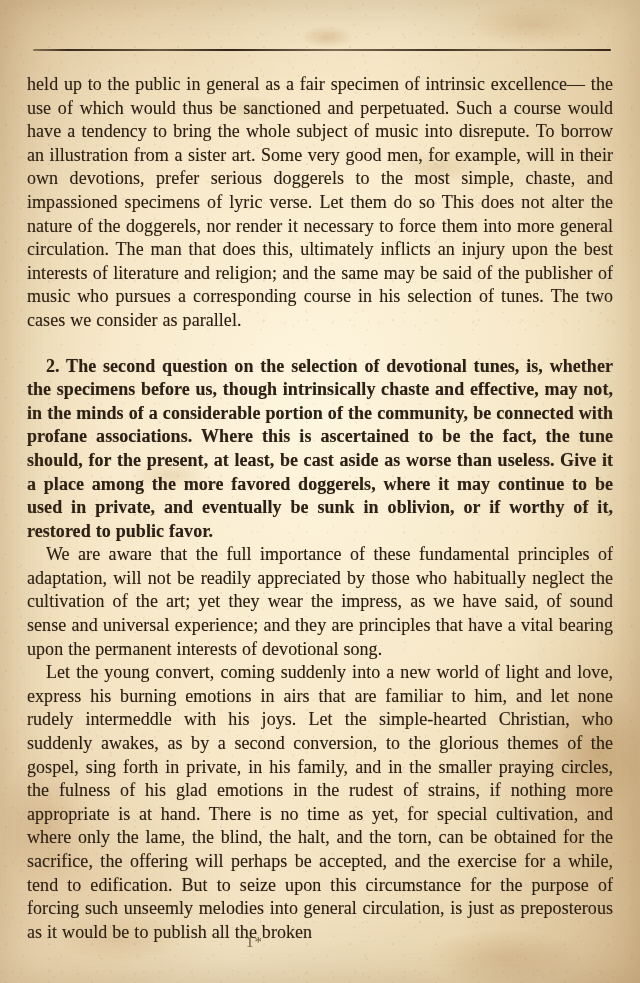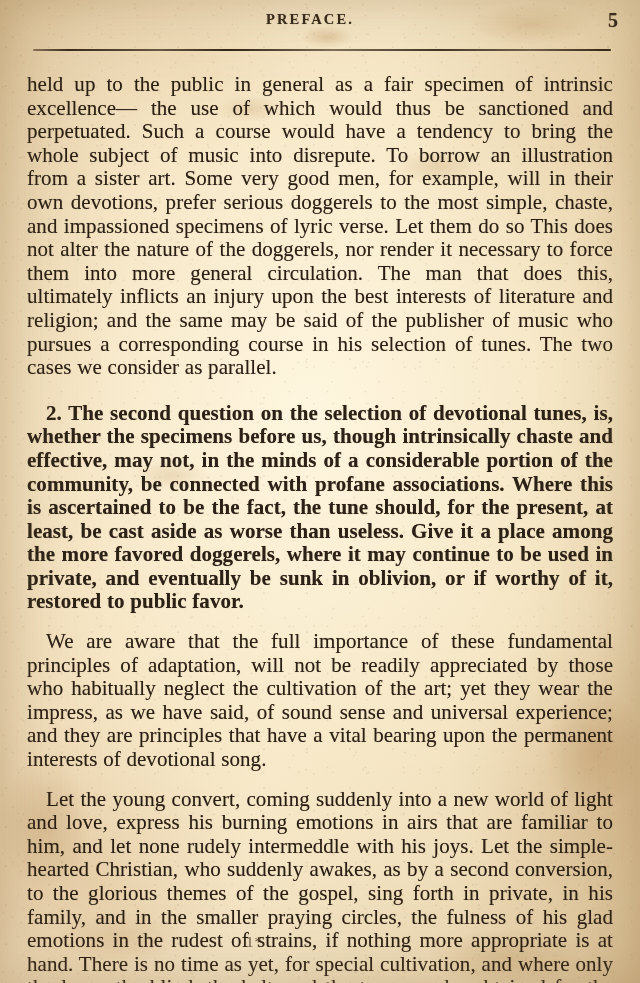--- a/index.html
+++ b/index.html
@@ -100,28 +100,28 @@
   #body-text {
     position: absolute;
     left: 27px;
     top: 73px;
     width: 586px;
   }
   .para {
     margin: 0;
     text-align: justify;
     text-align-last: left;
-    font-size: 21px;
+    font-size: 18px;
     line-height: 23.6px;
     color: #2b2015;
     letter-spacing: 0.05px;
     word-spacing: 0.4px;
     text-shadow: 0 0 0.7px rgba(70,50,26,0.42);
   }
-  .para.indent { text-indent: 19px; margin-top: 16px; }
+  .para.indent { text-indent: 19px; }
   .para.gap-before { margin-top: 22px; font-weight: bold; }
 
   
   #p1 { color: #2a1f14; }
   #p2 { color: #2c2116; }
   #p3 { color: #2b2015; }
   #p4 { color: #291e13; }
 
   
   #signature {
@@ -150,24 +150,20 @@
   <div class="stain" style="left:300px; top:26px; width:54px; height:22px; background:radial-gradient(ellipse at center, rgba(176,132,74,0.30), rgba(176,132,74,0) 70%);"></div>
   <div class="stain" style="left:470px; top:4px; width:120px; height:40px; background:radial-gradient(ellipse at center, rgba(182,140,84,0.26), rgba(182,140,84,0) 72%);"></div>
   <div class="stain" style="left:215px; top:96px; width:70px; height:26px; background:radial-gradient(ellipse at center, rgba(178,134,78,0.22), rgba(178,134,78,0) 72%);"></div>
   <div class="stain" style="left:392px; top:150px; width:90px; height:34px; background:radial-gradient(ellipse at center, rgba(180,138,82,0.24), rgba(180,138,82,0) 72%);"></div>
   <div class="stain" style="left:130px; top:460px; width:80px; height:30px; background:radial-gradient(ellipse at center, rgba(176,132,76,0.20), rgba(176,132,76,0) 72%);"></div>
   <div class="stain" style="left:545px; top:690px; width:100px; height:120px; background:radial-gradient(ellipse at center, rgba(168,124,70,0.30), rgba(168,124,70,0) 74%);"></div>
   <div class="stain" style="left:0px; top:760px; width:90px; height:130px; background:radial-gradient(ellipse at center, rgba(170,126,72,0.26), rgba(170,126,72,0) 74%);"></div>
   <div class="stain" style="left:430px; top:930px; width:150px; height:55px; background:radial-gradient(ellipse at center, rgba(174,130,74,0.26), rgba(174,130,74,0) 74%);"></div>
   <div class="stain" style="left:60px; top:912px; width:120px; height:50px; background:radial-gradient(ellipse at center, rgba(178,134,78,0.20), rgba(178,134,78,0) 74%);"></div>
 
-  <div id="running-head">
-    <div class="head-title">PREFACE.</div>
-    <div class="head-folio">5</div>
-  </div>
   <div id="head-rule"></div>
 
   <div id="body-text">
     <p id="p1" class="para">held up to the public in general as a fair specimen of intrinsic excellence— the use of which would thus be sanctioned and perpetuated. Such a course would have a tendency to bring the whole subject of music into disrepute. To borrow an illustration from a sister art. Some very good men, for example, will in their own devotions, prefer serious doggerels to the most simple, chaste, and impassioned specimens of lyric verse. Let them do so This does not alter the nature of the doggerels, nor render it necessary to force them into more general circulation. The man that does this, ultimately inflicts an injury upon the best interests of literature and religion; and the same may be said of the publisher of music who pursues a corresponding course in his selection of tunes. The two cases we consider as parallel.</p>
     <p id="p2" class="para indent gap-before">2. The second question on the selection of devotional tunes, is, whether the specimens before us, though intrinsically chaste and effective, may not, in the minds of a considerable portion of the community, be connected with profane associations. Where this is ascertained to be the fact, the tune should, for the present, at least, be cast aside as worse than useless. Give it a place among the more favored doggerels, where it may continue to be used in private, and eventually be sunk in oblivion, or if worthy of it, restored to public favor.</p>
     <p id="p3" class="para indent">We are aware that the full importance of these fundamental principles of adaptation, will not be readily appreciated by those who habitually neglect the cultivation of the art; yet they wear the impress, as we have said, of sound sense and universal experience; and they are principles that have a vital bearing upon the permanent interests of devotional song.</p>
     <p id="p4" class="para indent">Let the young convert, coming suddenly into a new world of light and love, express his burning emotions in airs that are familiar to him, and let none rudely intermeddle with his joys. Let the simple-hearted Christian, who suddenly awakes, as by a second conversion, to the glorious themes of the gospel, sing forth in private, in his family, and in the smaller praying circles, the fulness of his glad emotions in the rudest of strains, if nothing more appropriate is at hand. There is no time as yet, for special cultivation, and where only the lame, the blind, the halt, and the torn, can be obtained for the sacrifice, the offering will perhaps be accepted, and the exercise for a while, tend to edification. But to seize upon this circumstance for the purpose of forcing such unseemly melodies into general circulation, is just as preposterous as it would be to publish all the broken</p>
   </div>
 
   <div id="signature">1*</div>

